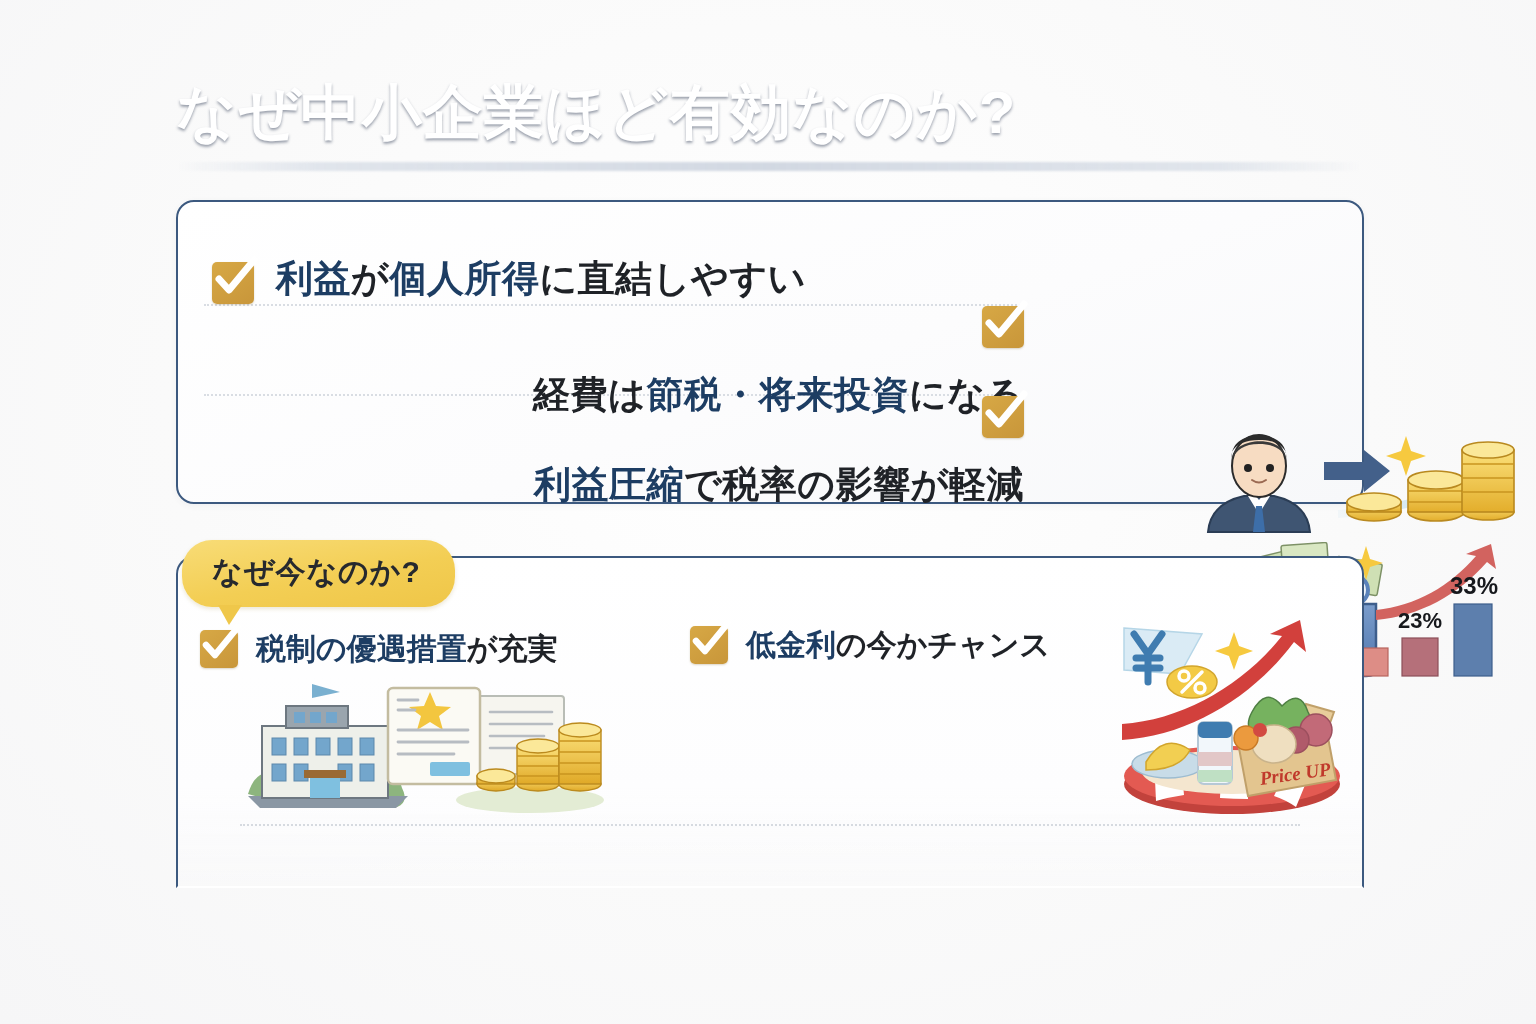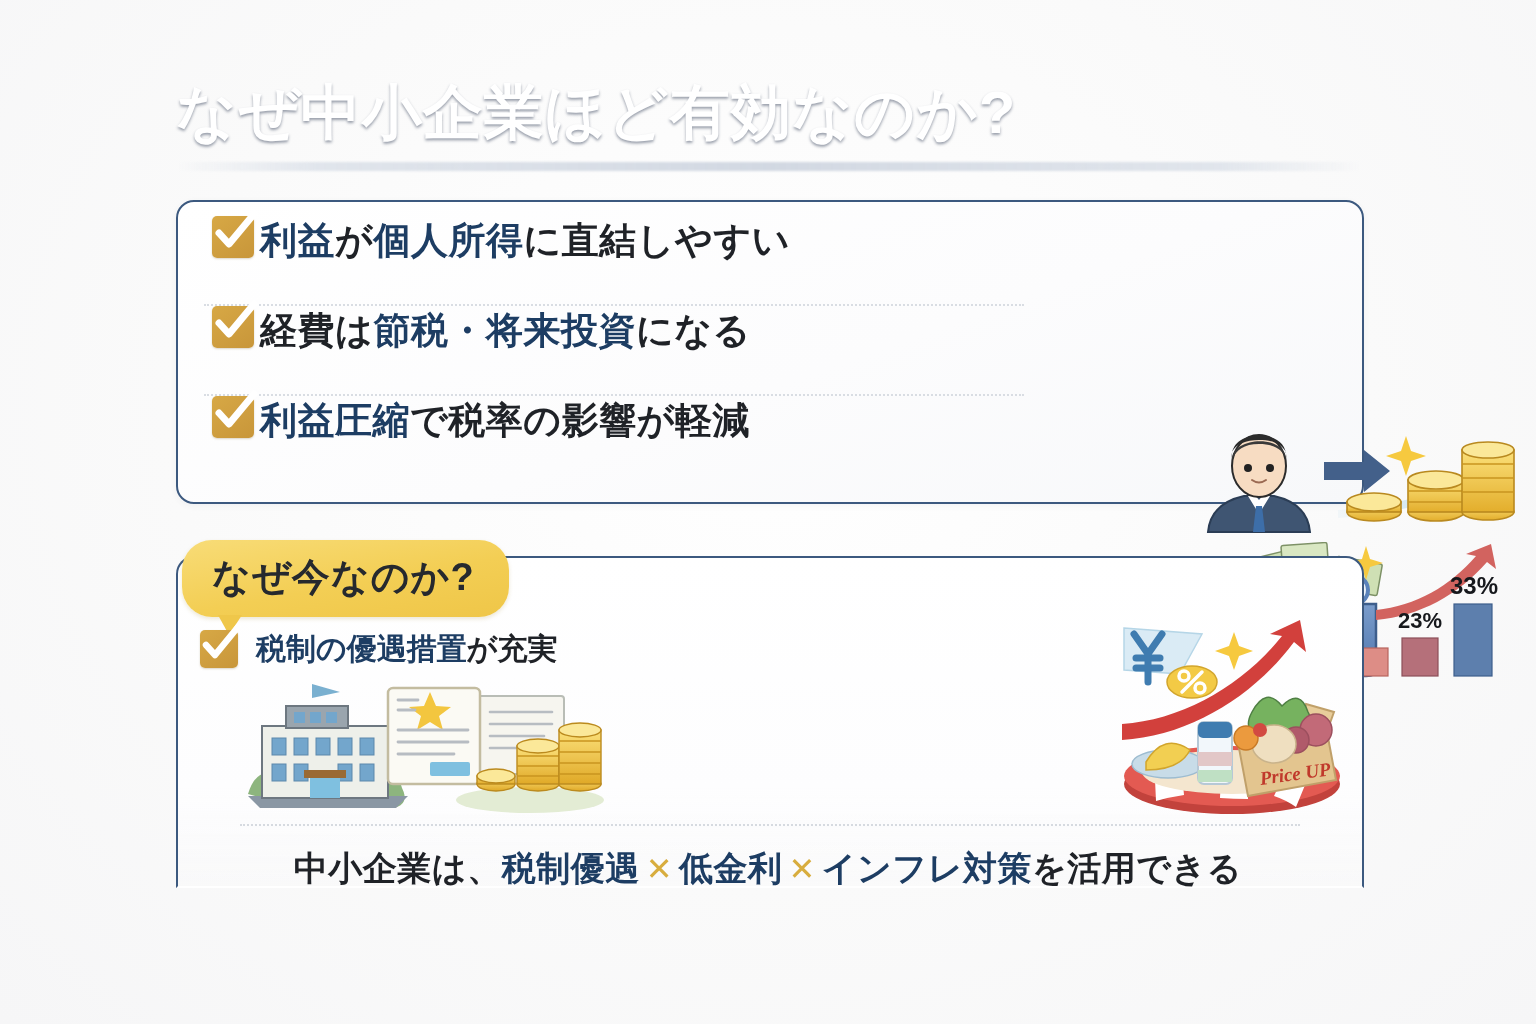--- a/index.html
+++ b/index.html
@@ -97,27 +97,28 @@
 
   
   .check-list {
     position: absolute;
     left: 26px;
     top: 14px;
     width: 820px;
   }
   .check-row {
     display: flex;
-    align-items: flex-start;
+    align-items: flex-end;
     height: 88px;
-    gap: 6px;
+    gap: 22px;
     padding-left: 8px;
   }
   .check-row + .check-row {
     border-top: 2px dotted #d9dde3;
+    flex-direction: column;
   }
   .checkbox {
     flex: 0 0 auto;
     width: 42px;
     height: 42px;
     border-radius: 5px;
     background: linear-gradient(145deg, #d7a845 0%, #c8963a 100%);
     position: relative;
     box-shadow: 0 1px 2px rgba(120,90,30,0.25);
   }
@@ -149,21 +150,21 @@
   #why-now-bubble {
     position: absolute;
     left: 182px;
     top: 540px;
     background: linear-gradient(170deg, #f8dc77 0%, #f3ce54 55%, #efc648 100%);
     border-radius: 30px;
     padding: 12px 34px 14px 30px;
     box-shadow: 0 2px 4px rgba(150,120,30,0.18);
   }
   #why-now-bubble .bubble-text {
-    font-size: 38px;
+    font-size: 30px;
     font-weight: 700;
     color: #26292e;
     white-space: nowrap;
     letter-spacing: 1px;
   }
   #why-now-bubble::after {
     content: "";
     position: absolute;
     left: 36px;
     bottom: -18px;
@@ -400,20 +401,28 @@
       <span class="checkbox-sm">
         <svg viewBox="0 0 48 48" aria-hidden="true">
           <path d="M9 24 L18 34 L41 6" fill="none" stroke="#ffffff" stroke-width="6.5" stroke-linecap="round" stroke-linejoin="round"></path>
         </svg>
       </span>
       <span class="mini-label"><span class="hl">税制の優遇措置</span><span>が充実</span></span>
     </div>
   </div>
 
   <div class="col" id="col-right">
+    <div class="mini-row">
+      <span class="checkbox-sm">
+        <svg viewBox="0 0 48 48" aria-hidden="true">
+          <path d="M9 24 L18 34 L41 6" fill="none" stroke="#ffffff" stroke-width="6.5" stroke-linecap="round" stroke-linejoin="round"></path>
+        </svg>
+      </span>
+      <span class="mini-label"><span class="hl">低金利</span><span>の今かチャンス</span></span>
+    </div>
   </div>
 
   <div class="illus" id="illus-building">
     <svg viewBox="0 0 370 150" width="370" height="150">
       <defs>
         <linearGradient id="gcoin3" x1="0" y1="0" x2="0" y2="1">
           <stop offset="0%" stop-color="#fbe07a"></stop>
             <stop offset="100%" stop-color="#e0a927"></stop>
         </linearGradient>
       </defs>
@@ -541,15 +550,14 @@
       <circle cx="206" cy="118" r="16" fill="#c26a78" stroke="#9c4f5e" stroke-width="1.5"></circle>
       <circle cx="186" cy="128" r="13" fill="#b05a6a" stroke="#9c4f5e" stroke-width="1.5"></circle>
       <ellipse cx="164" cy="132" rx="22" ry="19" fill="#efdfc0" stroke="#c9b38b" stroke-width="1.5"></ellipse>
       <circle cx="136" cy="126" r="12" fill="#eb9a3e" stroke="#c87a26" stroke-width="1.5"></circle>
       <circle cx="150" cy="118" r="7" fill="#d24a42"></circle>
       <text x="186" y="168" font-family="Liberation Serif, serif" font-size="19" font-style="italic" font-weight="700" fill="#c0392b" text-anchor="middle" transform="rotate(-8 186 168)">Price UP</text>
     </svg>
   </div>
 
   <div id="summary-divider"></div>
-  <div id="summary-line"><span>中小企業は、</span><span class="hl">税制優遇</span><span class="x-sep">✕</span><span class="hl">低金利</span><span class="x-sep">✕</span><span class="hl">インフレ対策</span><span>を活用できる</span></div>
 
 </div>
 
 </body></html>

